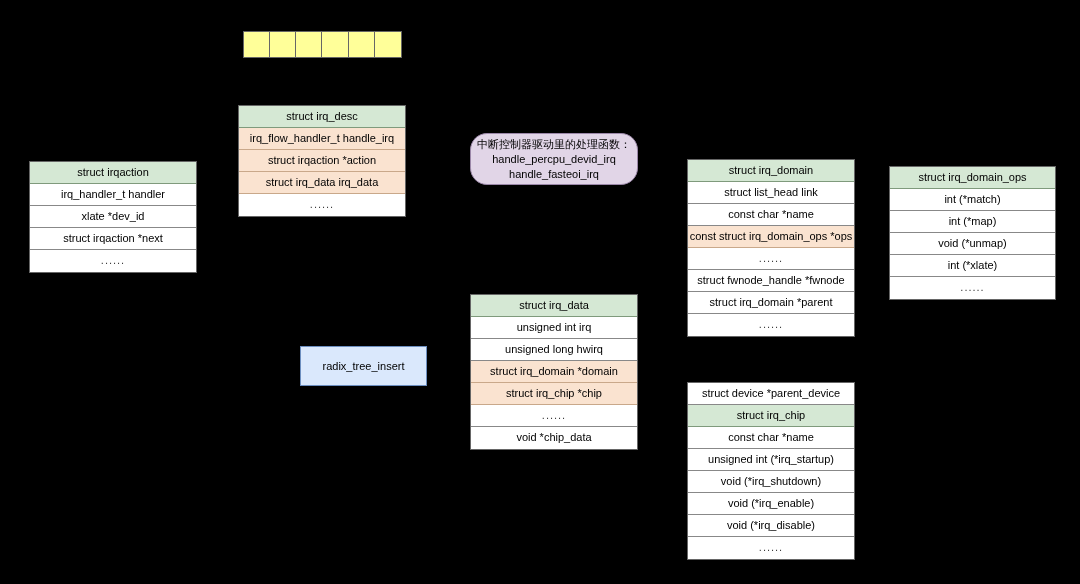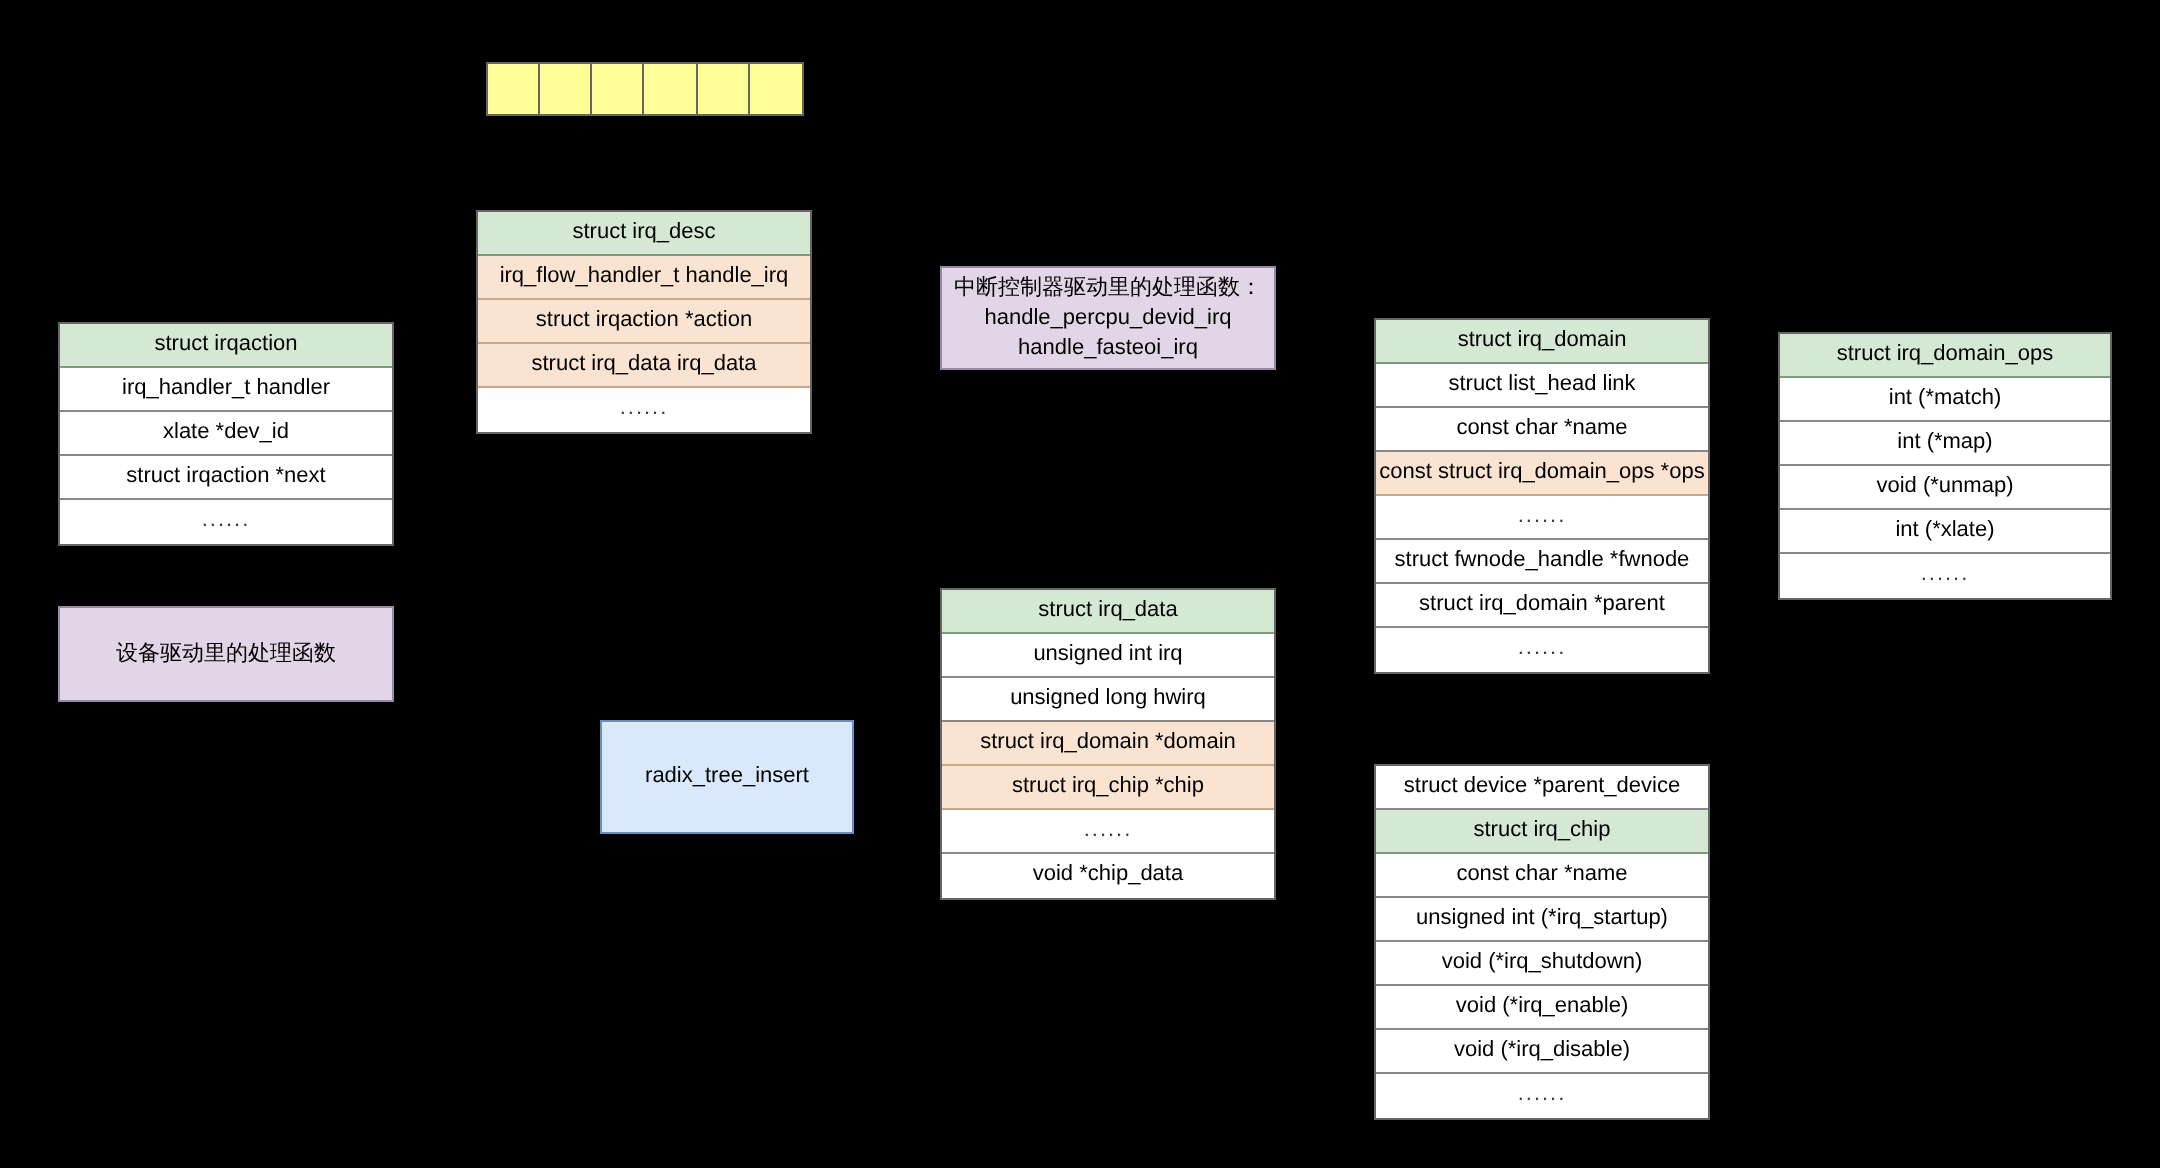--- a/index.html
+++ b/index.html
@@ -65,21 +65,21 @@
     border: 1px solid #666666;
     display: flex;
     align-items: center;
     justify-content: center;
     text-align: center;
     font-size: 11px;
     line-height: 15px;
     color: #000000;
     white-space: pre-line;
   }
-  .note.purple { background: #e1d5e7; border-color: #9b87a8; }
+  .note.purple { background: #e1d5e7; border-color: #9b87a8; border-radius: 17px; }
   .note.blue   { background: #dae8fc; border-color: #6c8ebf; }
 
   
   #irq-desc-array {
     position: absolute;
     display: flex;
     box-sizing: border-box;
     border: 1px solid #666666;
     background: #ffff99;
   }
@@ -147,18 +147,17 @@
     <div class="struct" style="left: 687px; top: 382px; width: 168px;">
       <div class="row">struct device *parent_device</div>
       <div class="row head">struct irq_chip</div>
       <div class="row">const char *name</div>
       <div class="row">unsigned int (*irq_startup)</div>
       <div class="row">void (*irq_shutdown)</div>
       <div class="row">void (*irq_enable)</div>
       <div class="row">void (*irq_disable)</div>
       <div class="row dots">......</div>
     </div>
-    <div class="note purple" style="left: 29px; top: 303px; width: 168px; height: 48px;">设备驱动里的处理函数</div>
     <div class="note purple" style="left: 470px; top: 133px; width: 168px; height: 52px;">中断控制器驱动里的处理函数：
 handle_percpu_devid_irq
 handle_fasteoi_irq</div>
-    <div class="note blue" style="left: 300px; top: 360px; width: 127px; height: 57px;">radix_tree_insert</div>
+    <div class="note blue" style="left: 300px; top: 346px; width: 127px; height: 40px;">radix_tree_insert</div>
   </div>
 
 </body></html>

